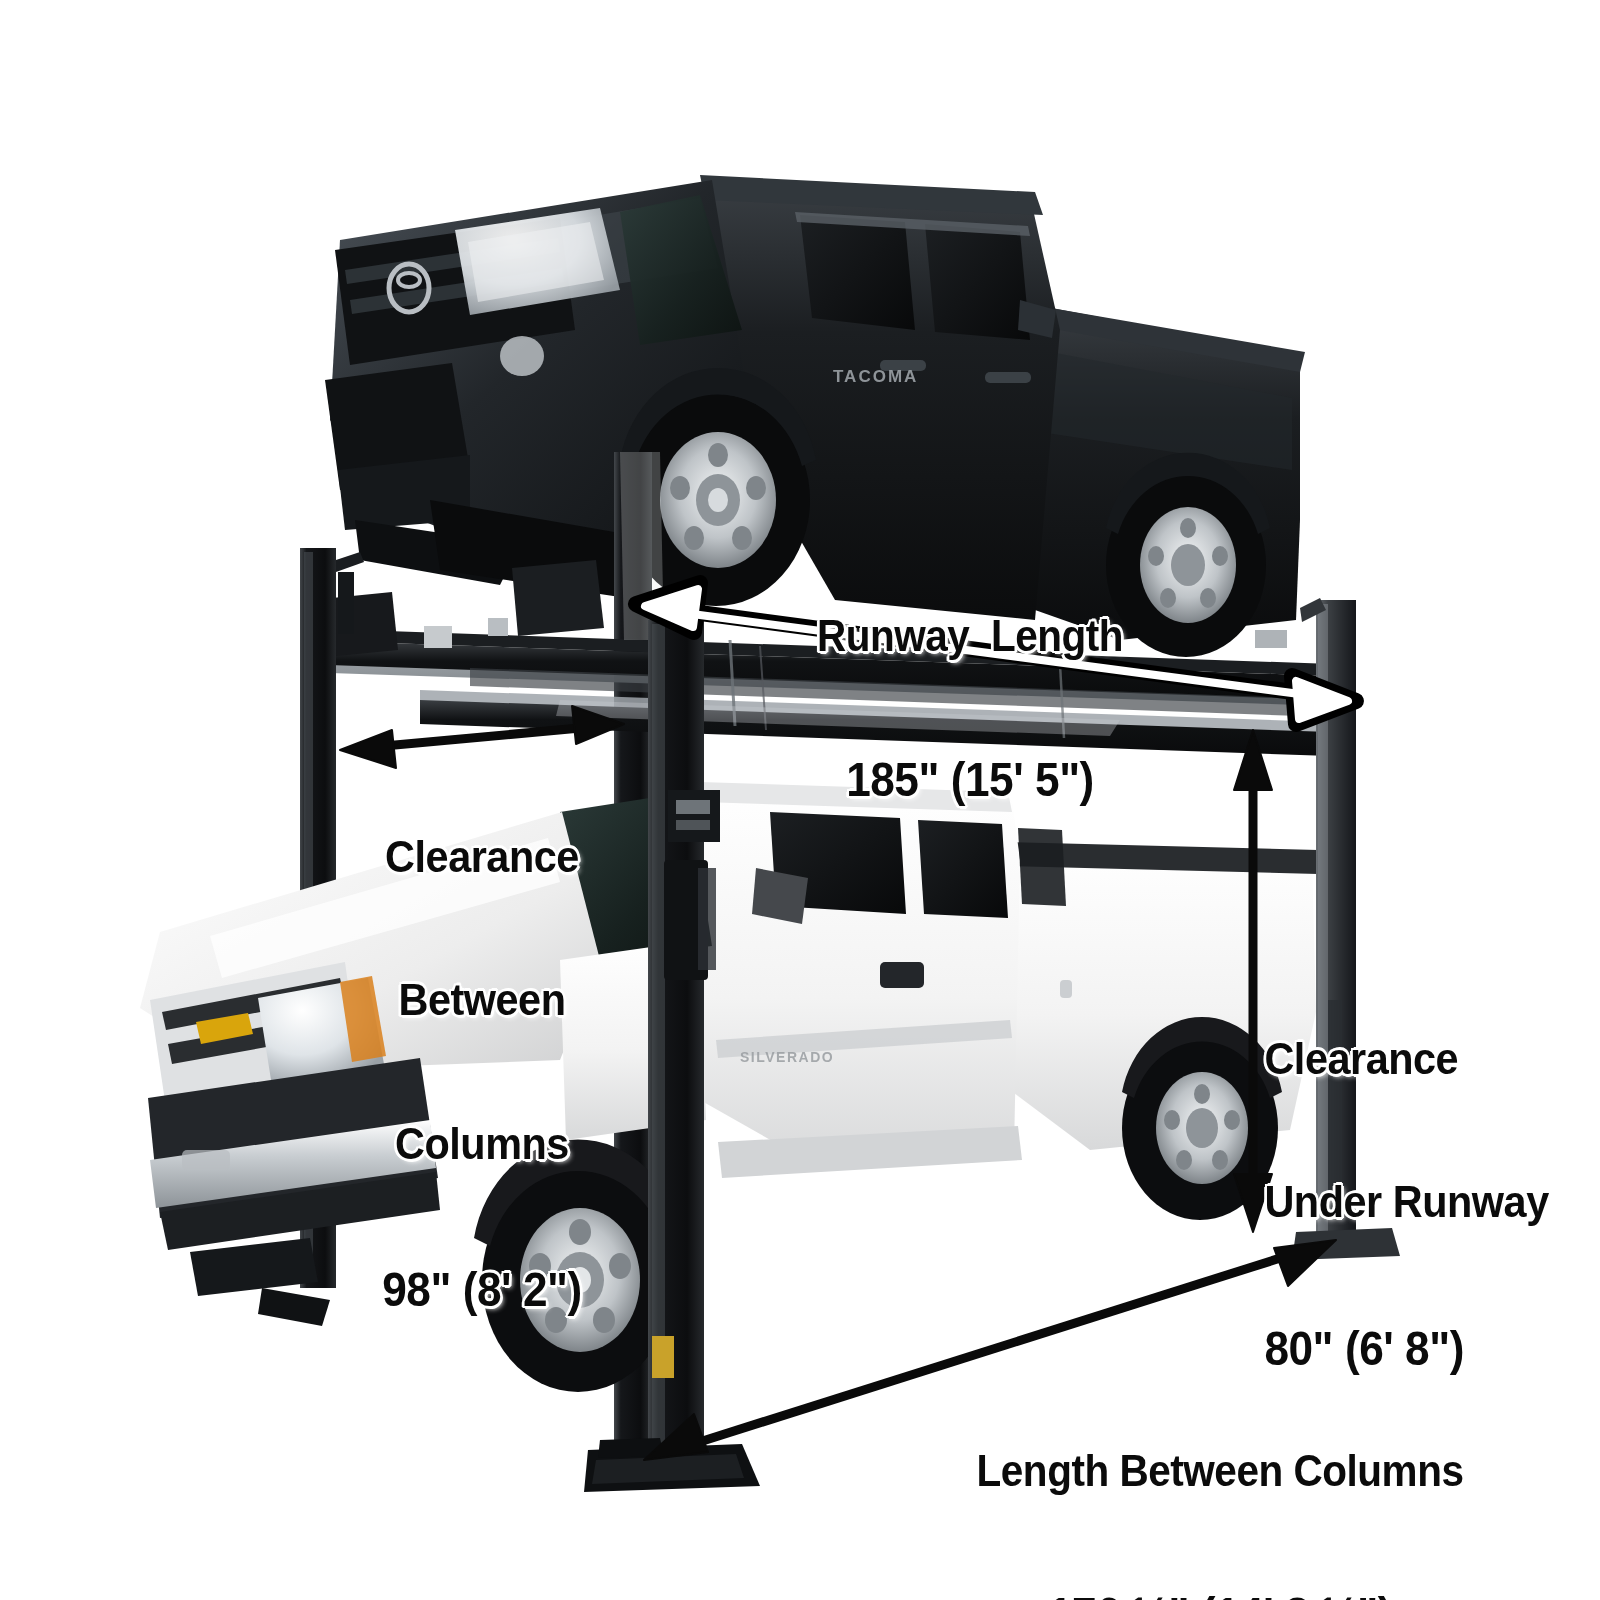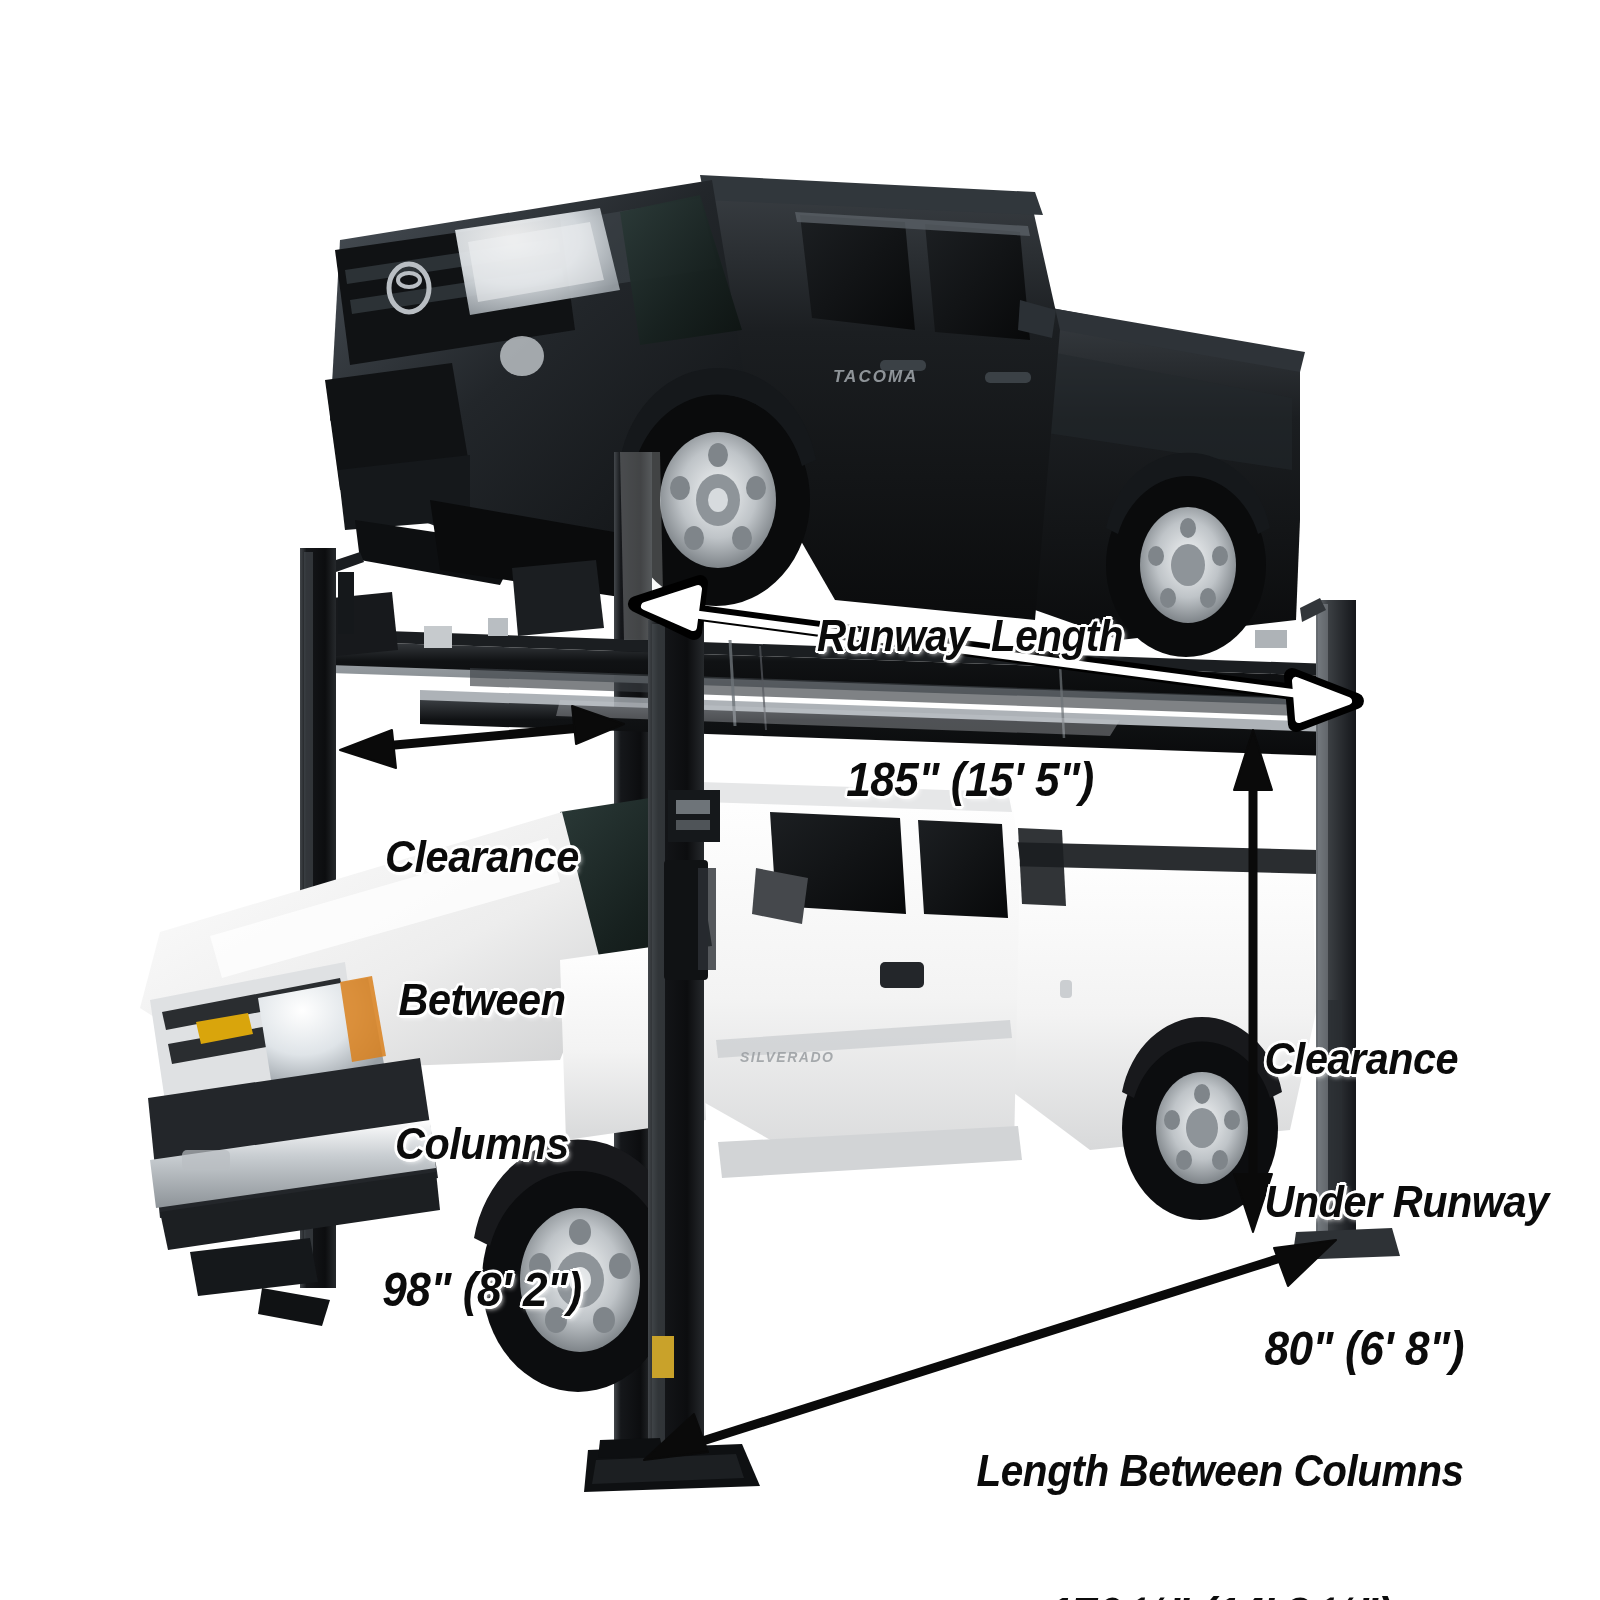--- a/index.html
+++ b/index.html
@@ -1,17 +1,17 @@
 <!DOCTYPE html>
 <html><head>
 <meta charset="utf-8">
 <style>
   html,body{margin:0;padding:0;background:#fff;}
   body{width:1600px;height:1600px;font-family:"Liberation Sans",sans-serif;overflow:hidden;}
-  #stage{position:relative;width:1600px;height:1600px;background:#ffffff;overflow:hidden;font-style:italic;}
+  #stage{position:relative;width:1600px;height:1600px;background:#ffffff;overflow:hidden;}
   .svgfull{position:absolute;left:0;top:0;width:1600px;height:1600px;overflow:visible;}
 
   
   .callout{
     position:absolute;
     font-family:"Liberation Sans",sans-serif;
     font-weight:700;
     color:#0b0b0b;
     line-height:1.06;
     letter-spacing:-0.5px;

